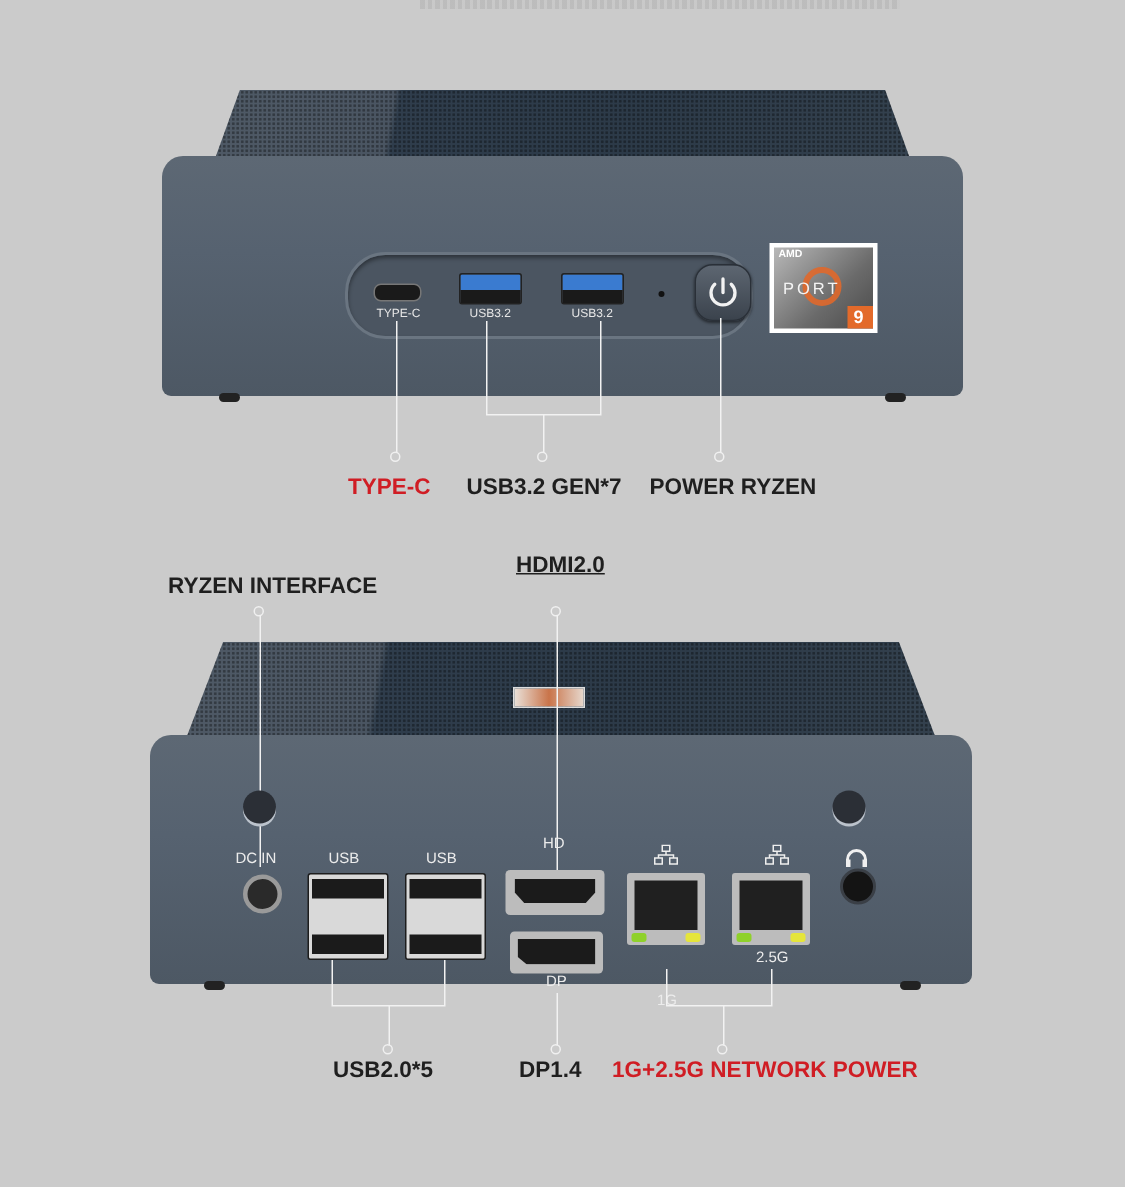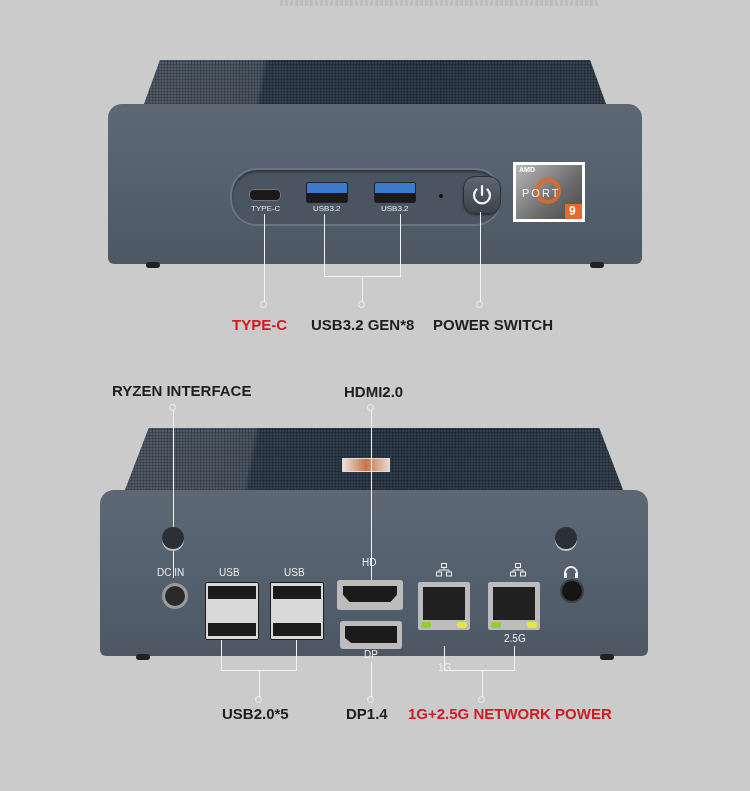--- a/index.html
+++ b/index.html
@@ -66,25 +66,25 @@
 <div class="abs dot" style="left:260px;top:301px;"></div>
 <div class="abs callout-line" style="left:324px;top:214px;width:1px;height:62px;"></div>
 <div class="abs callout-line" style="left:400px;top:214px;width:1px;height:62px;"></div>
 <div class="abs callout-line" style="left:324px;top:276px;width:77px;height:1px;"></div>
 <div class="abs callout-line" style="left:362px;top:276px;width:1px;height:26px;"></div>
 <div class="abs dot" style="left:358px;top:301px;"></div>
 <div class="abs callout-line" style="left:480px;top:212px;width:1px;height:90px;"></div>
 <div class="abs dot" style="left:476px;top:301px;"></div>
 
 <div class="abs label red" style="left:232px;top:316px;">TYPE-C</div>
-<div class="abs label" style="left:311px;top:316px;">USB3.2 GEN*8</div>
-<div class="abs label" style="left:433px;top:316px;">POWER SWITCH</div>
+<div class="abs label" style="left:311px;top:316px;">USB3.2 GEN*7</div>
+<div class="abs label" style="left:433px;top:316px;">POWER RYZEN</div>
 
 <div class="abs label" style="left:112px;top:382px;">RYZEN INTERFACE</div>
-<div class="abs label" style="left:344px;top:383px;">HDMI2.0</div>
+<div class="abs label" style="left:344px;top:368px;text-decoration:underline;">HDMI2.0</div>
 <div class="abs dot" style="left:169px;top:404px;"></div>
 <div class="abs dot" style="left:367px;top:404px;"></div>
 
 <div class="abs" style="left:100px;top:428px;width:548px;height:232px;">
   <div class="abs lid" style="left:18px;top:0;width:512px;height:80px;border-radius:16px 16px 0 0;clip-path:polygon(6% 0,94% 0,100% 100%,0 100%);"></div>
   <div class="abs lid-tex" style="left:18px;top:0;width:512px;height:80px;clip-path:polygon(6% 0,94% 0,100% 100%,0 100%);"></div>
   <div class="abs front" style="left:0;top:62px;width:548px;height:166px;border-radius:14px 14px 6px 6px;"></div>
   <div class="abs foot" style="left:36px;top:226px;width:14px;height:6px;"></div>
   <div class="abs foot" style="left:500px;top:226px;width:14px;height:6px;"></div>
 </div>

